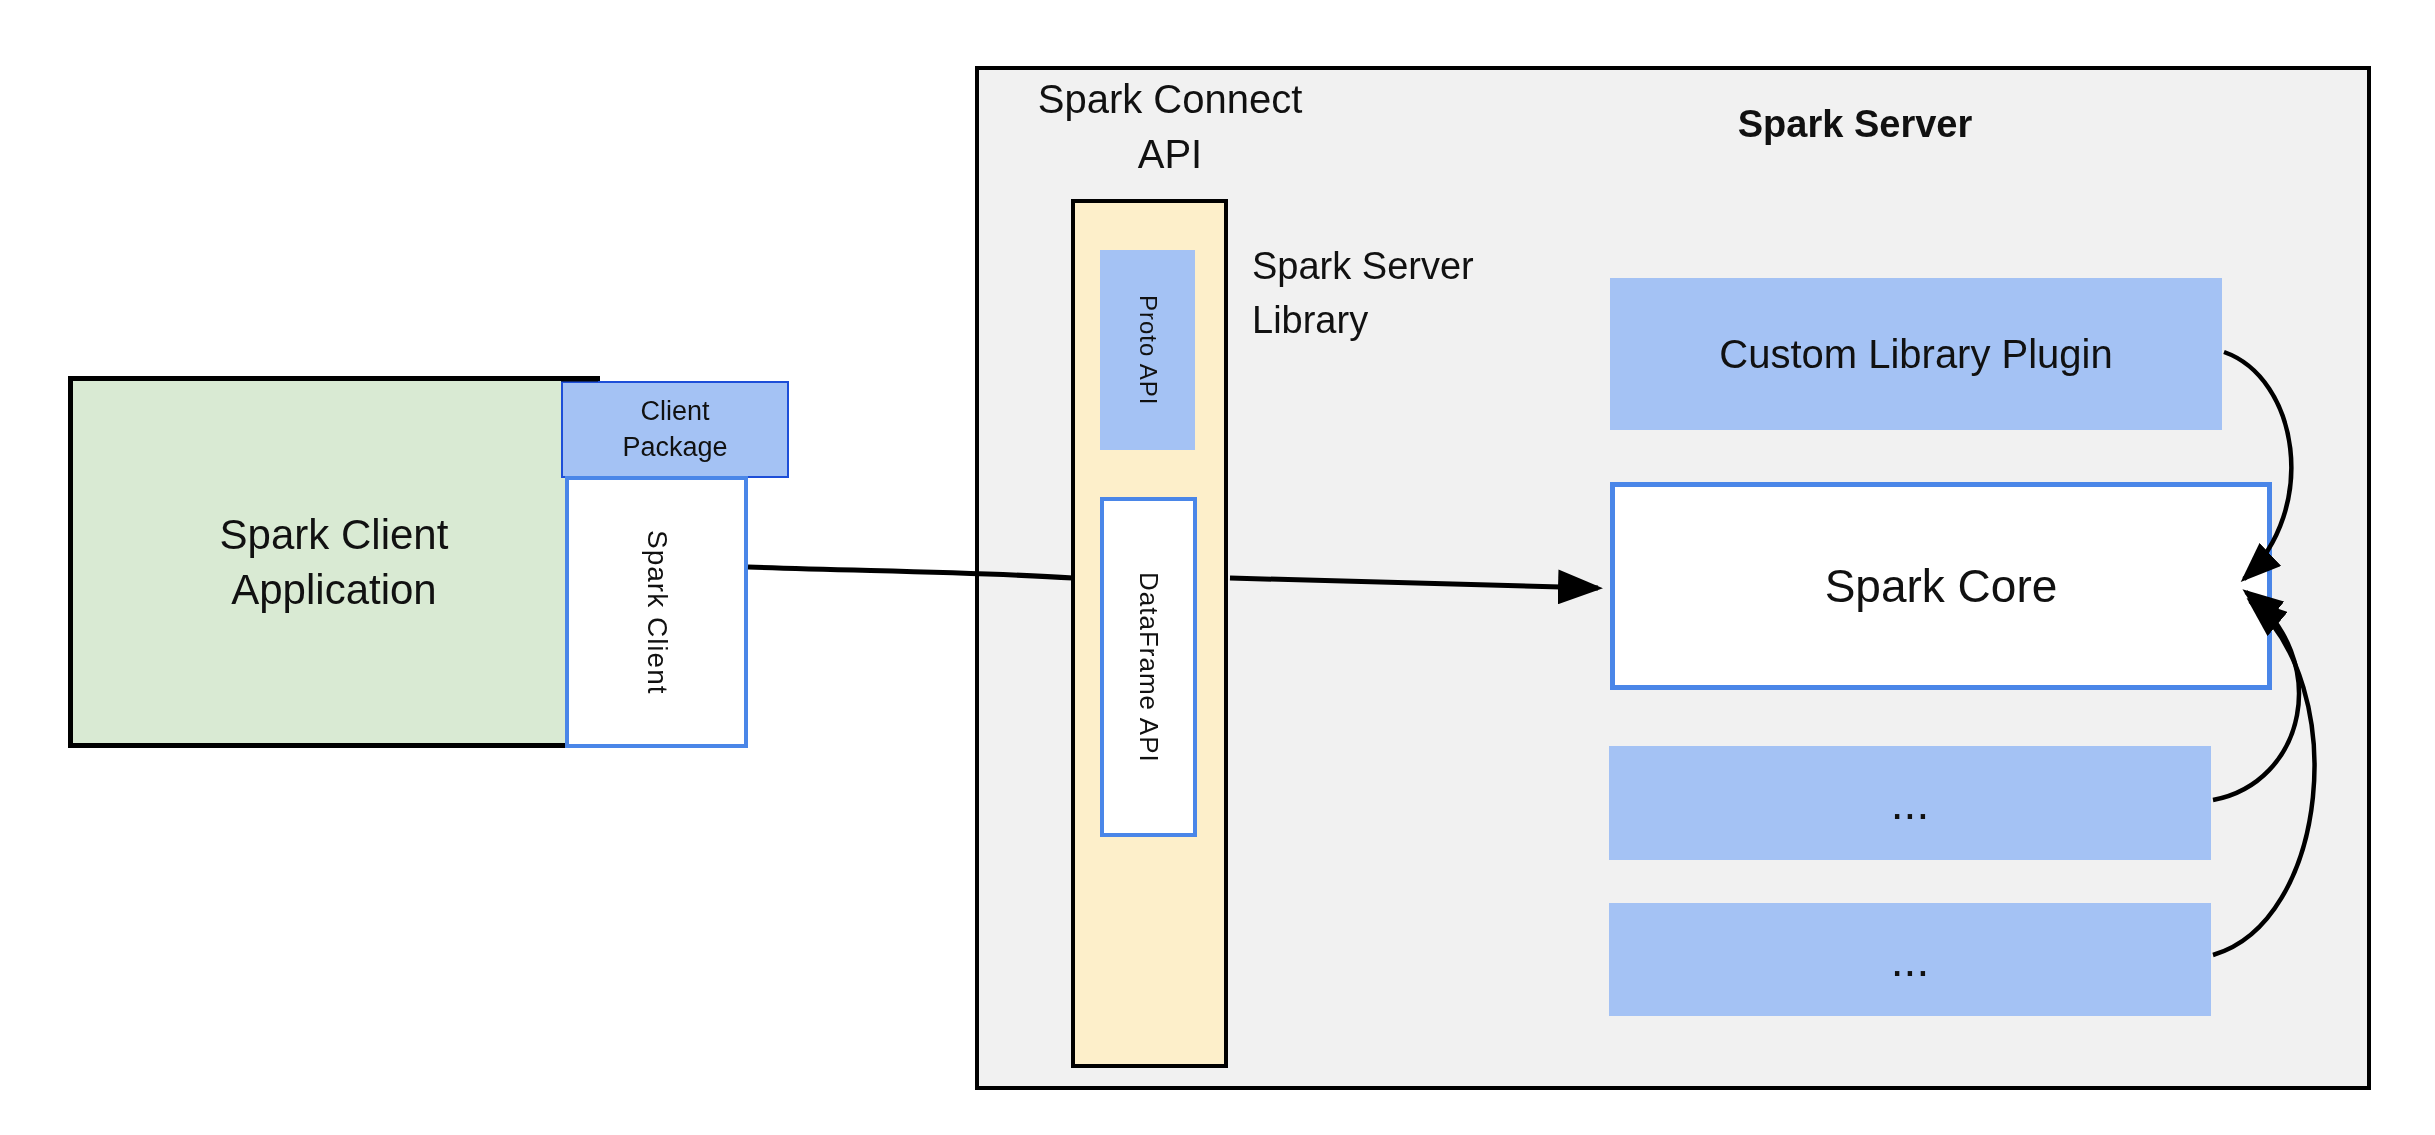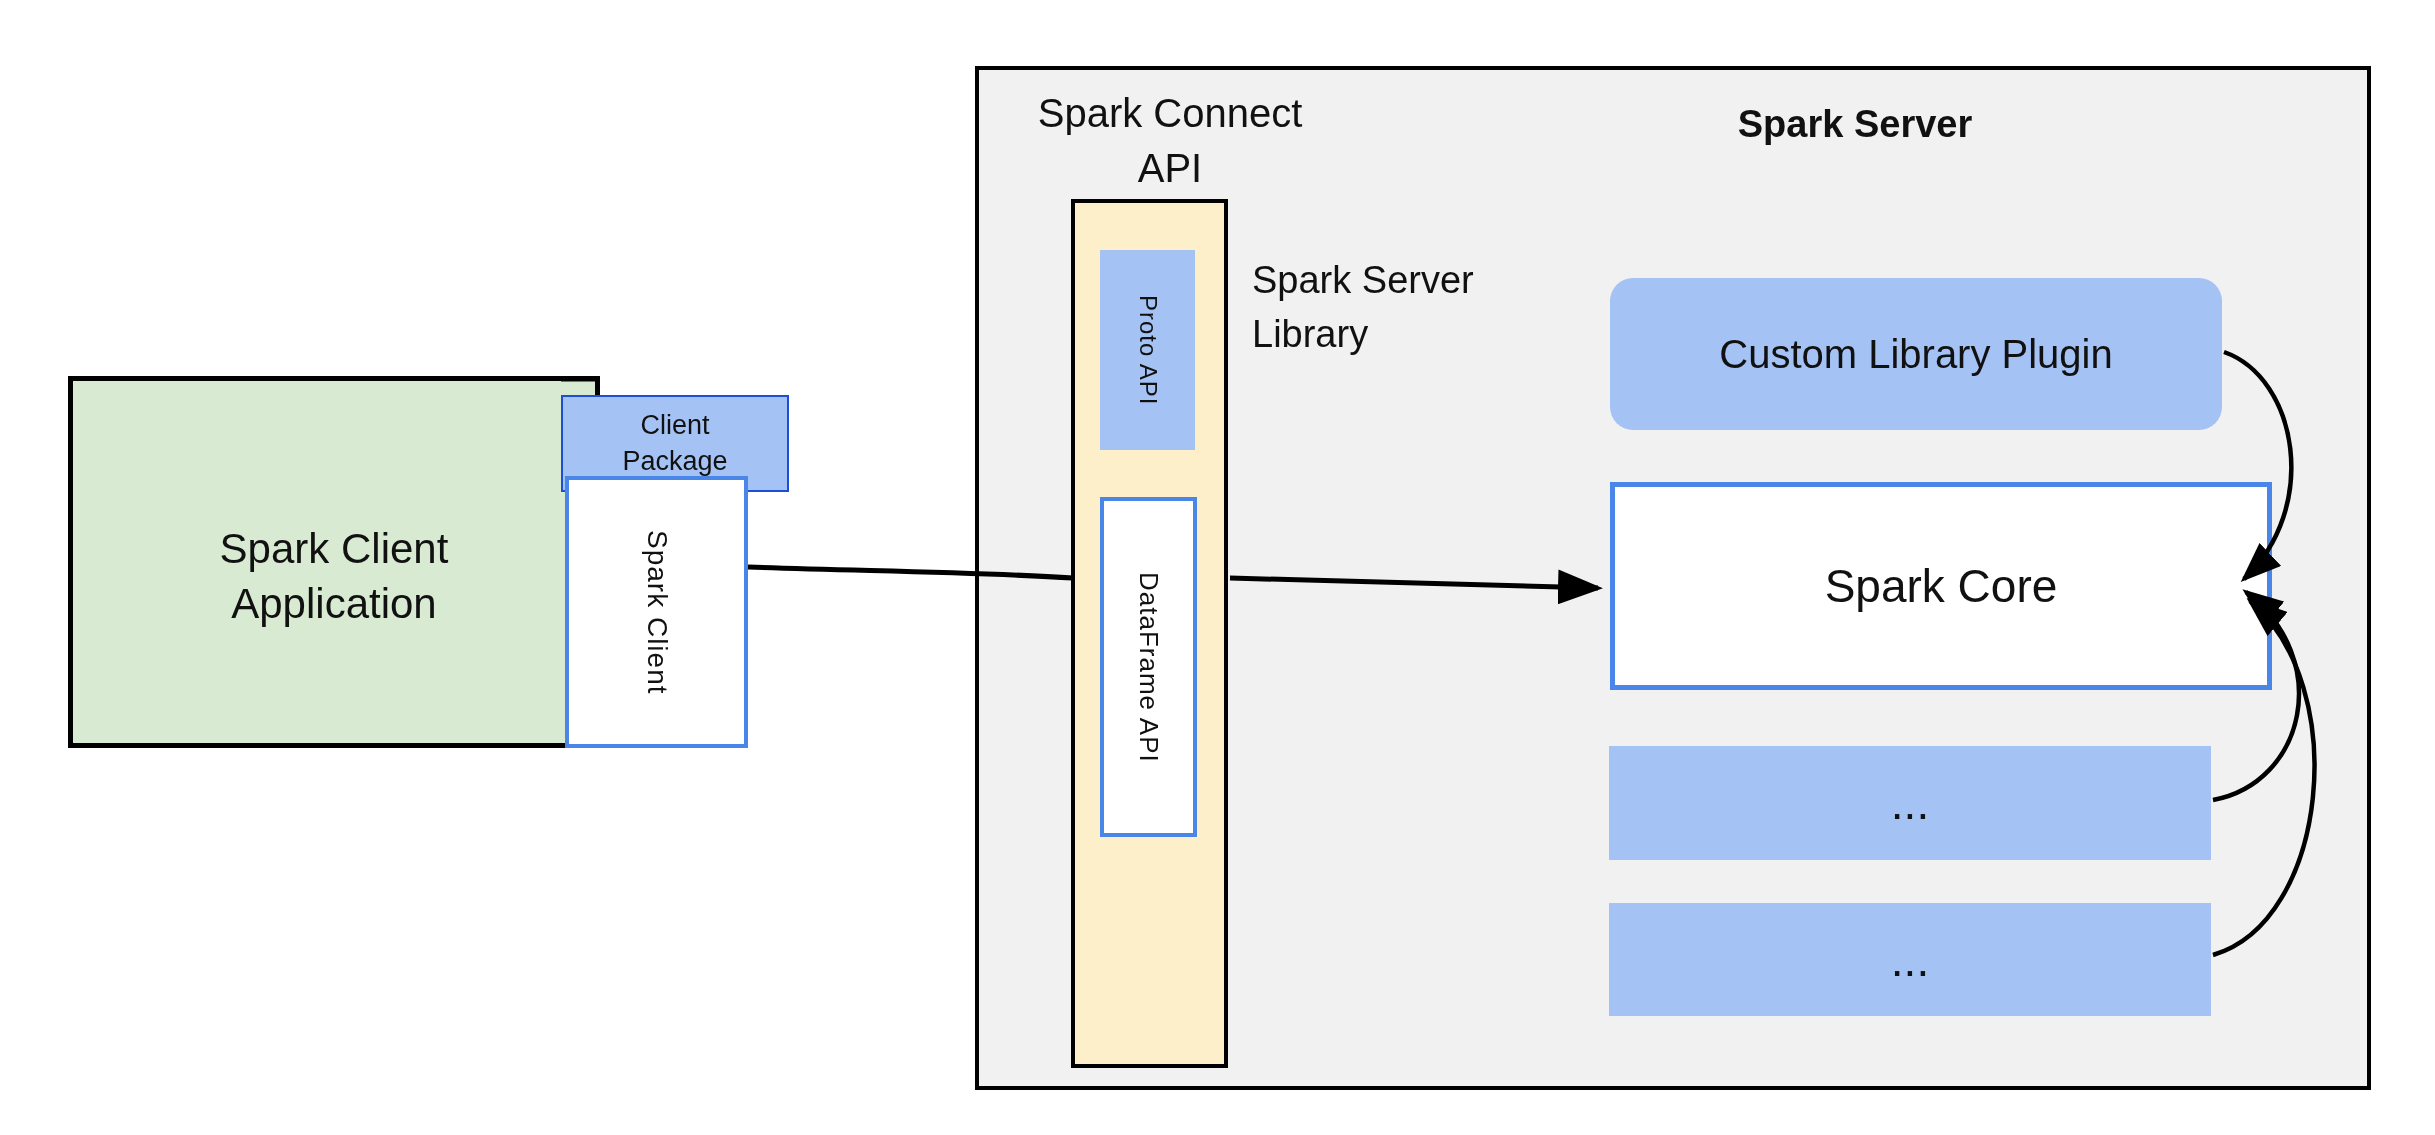--- a/index.html
+++ b/index.html
@@ -10,21 +10,21 @@
     --border-blue:#4a86e8;
     --border-black:#000000;
   }
   html,body{margin:0;padding:0;background:#ffffff;}
   .canvas{
     position:relative;width:2435px;height:1135px;background:#ffffff;overflow:hidden;
     font-family:"Liberation Sans","DejaVu Sans",sans-serif;color:#111111;
   }
   .abs{position:absolute;box-sizing:border-box;}
   .center{display:flex;align-items:center;justify-content:center;text-align:center;}
-  .prewrap{white-space:pre-line;margin-top:14px;}
+  .prewrap{white-space:pre-line;}
 
   
   .green-box{left:68px;top:376px;width:532px;height:372px;background:var(--box-green);
     border:5px solid var(--border-black);z-index:1;}
   .green-box .label{width:100%;height:100%;font-size:42px;line-height:1.32;}
   .client-package{left:561px;top:381px;width:228px;height:97px;background:var(--box-blue);
     border:2px solid #1d4ed8;z-index:3;font-size:27px;line-height:1.3;}
   .spark-client{left:565px;top:476px;width:183px;height:272px;background:#ffffff;
     border:4px solid var(--border-blue);z-index:3;}
   .vtext{writing-mode:vertical-rl;text-orientation:mixed;letter-spacing:1px;}
@@ -34,21 +34,21 @@
     border:4px solid var(--border-black);z-index:0;}
   .connect-title{left:1010px;top:72px;width:320px;font-size:40px;line-height:1.38;text-align:center;z-index:2;}
   .yellow-box{left:1071px;top:199px;width:157px;height:869px;background:var(--box-yellow);
     border:4px solid var(--border-black);z-index:2;}
   .proto-api{left:1100px;top:250px;width:95px;height:200px;background:var(--box-blue);z-index:3;font-size:24px;}
   .dataframe-api{left:1100px;top:497px;width:97px;height:340px;background:#ffffff;
     border:4px solid var(--border-blue);z-index:3;font-size:26px;}
   .server-lib-label{left:1252px;top:240px;width:330px;font-size:38px;line-height:1.42;text-align:left;z-index:2;}
   .server-title{left:1650px;top:103px;width:410px;font-size:38px;font-weight:bold;text-align:center;z-index:2;}
 
-  .custom-plugin{left:1610px;top:278px;width:612px;height:152px;background:var(--box-blue);z-index:2;font-size:40px;border-radius:23px;}
+  .custom-plugin{left:1610px;top:278px;width:612px;height:152px;background:var(--box-blue);z-index:2;font-size:40px;}
   .spark-core{left:1610px;top:482px;width:662px;height:208px;background:#ffffff;
     border:5px solid var(--border-blue);z-index:2;font-size:46px;}
   .plugin-slot-1{left:1609px;top:746px;width:602px;height:114px;background:var(--box-blue);z-index:2;font-size:46px;}
   .plugin-slot-2{left:1609px;top:903px;width:602px;height:113px;background:var(--box-blue);z-index:2;font-size:46px;}
 
   .arrows{left:0;top:0;width:2435px;height:1135px;z-index:5;pointer-events:none;}
 </style>
 </head>
 <body>
 

